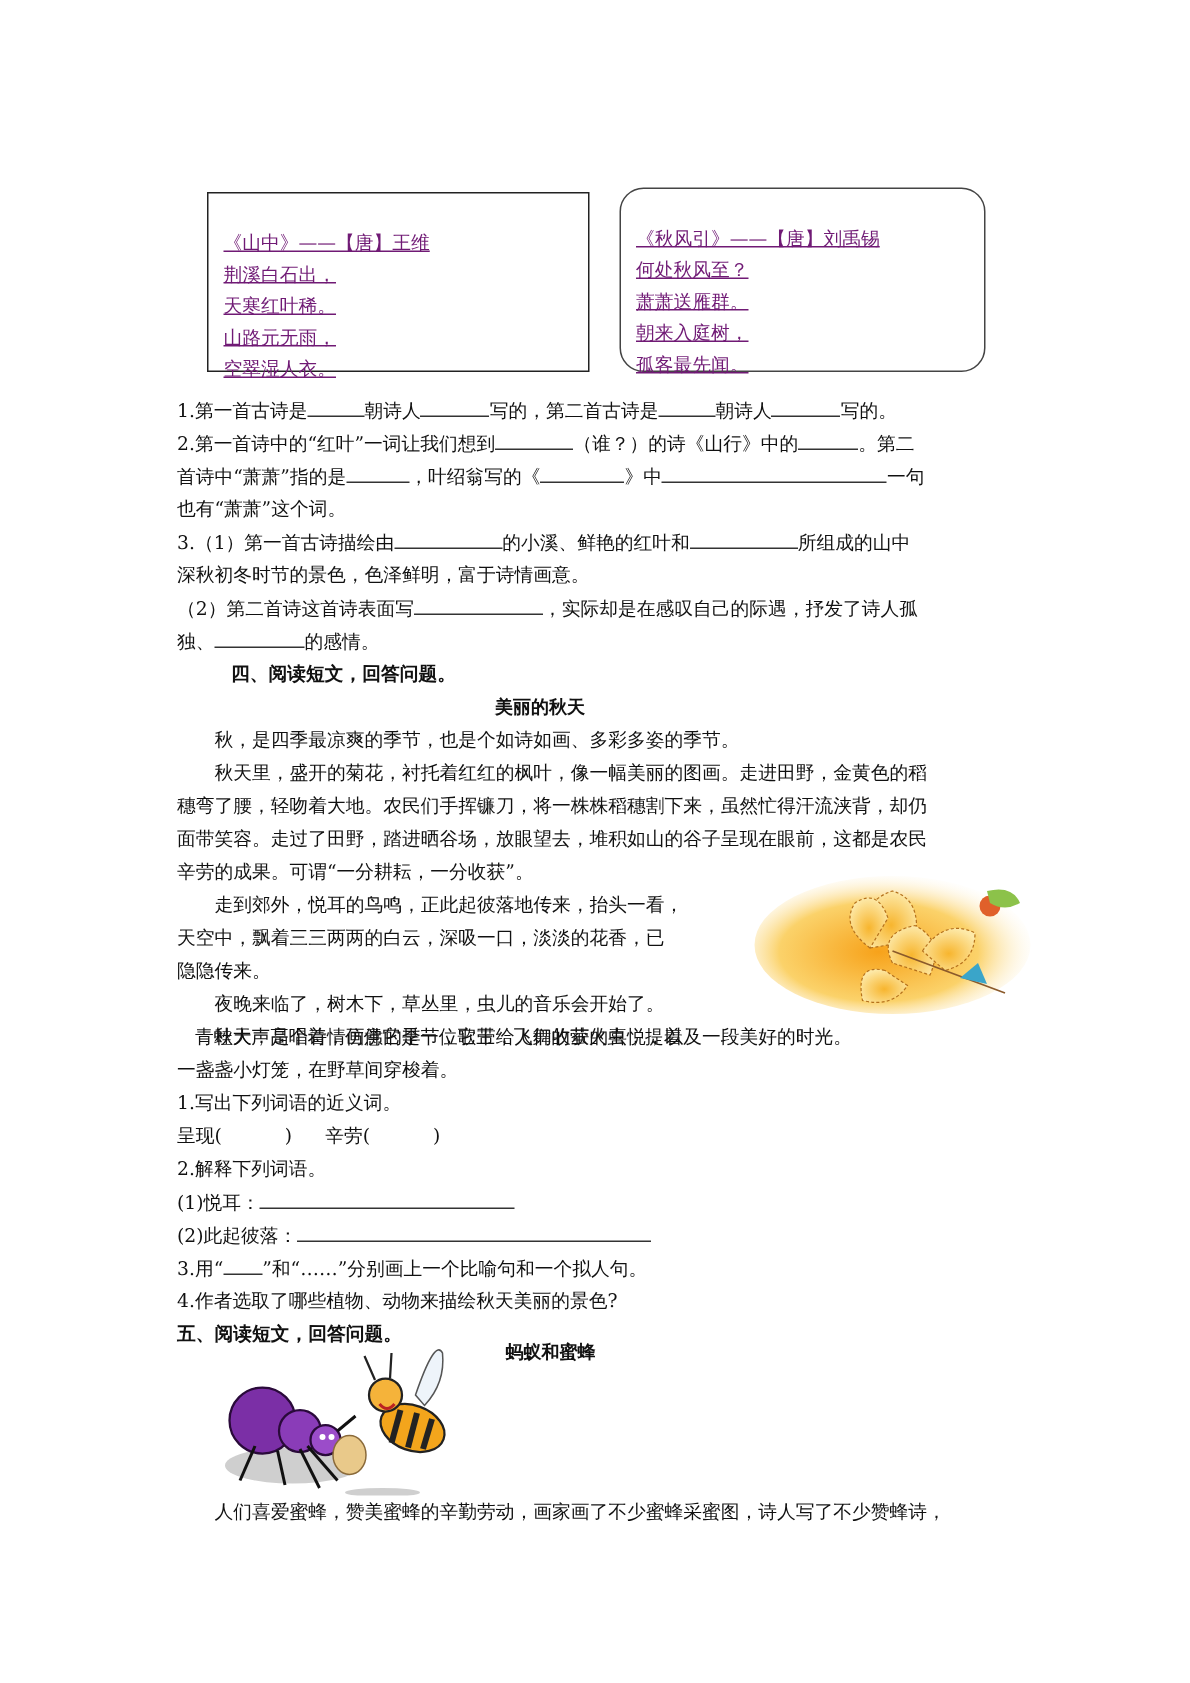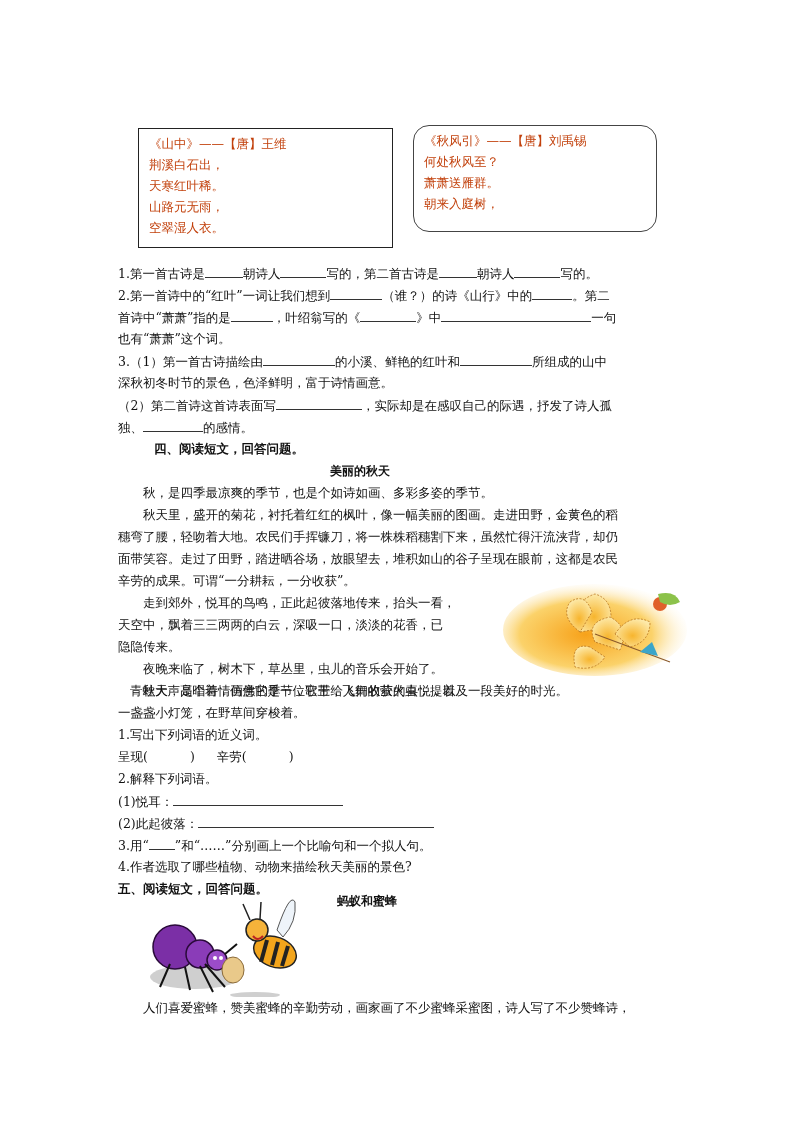--- a/index.html
+++ b/index.html
@@ -1,21 +1,21 @@
 <!DOCTYPE html>
 <html><head>
 <meta charset="utf-8">
 <style>
   html, body { margin:0; padding:0; background:#ffffff; }
   body { width:793px; height:1122px; position:relative; overflow:hidden;
          font-family: "DejaVu Serif", "Liberation Serif", serif; color:#111; }
-  .poem-box { position:absolute; box-sizing:border-box; padding:4px 10px 0 10px;
-              font-size:12.5px; line-height:21px; color:#c2410c; }
+  .poem-box { position:absolute; box-sizing:border-box; padding:22px 10px 0 10px;
+              font-size:12.5px; line-height:21px; color:#701a75;text-decoration:underline; }
   .poem-left { left:138px; top:128px; width:255px; height:120px; border:1.5px solid #222; }
-  .poem-right { left:413px; top:125px; width:244px; height:107px; border:1.5px solid #444; border-radius:16px; }
+  .poem-right { left:413px; top:125px; width:244px; height:123px; border:1.5px solid #444; border-radius:16px; }
   .poem-line { white-space:nowrap; }
   .line { position:absolute; left:118px; font-size:12.5px; white-space:nowrap; line-height:16px; }
   .indent { left:143px; }
   .bold { font-weight:bold; font-family:"DejaVu Sans","Liberation Sans",sans-serif; }
   .center-title { position:absolute; font-weight:bold; font-size:12px;
                   font-family:"DejaVu Sans","Liberation Sans",sans-serif; white-space:nowrap; }
   .blank { display:inline-block; border-bottom:1px solid #333; height:12px; vertical-align:baseline; }
   .img-leaf { position:absolute; left:500px; top:572px; width:188px; height:105px; }
   .img-bugs { position:absolute; left:145px; top:892px; width:175px; height:105px; }
 </style>
@@ -27,20 +27,21 @@
   <div class="poem-line">荆溪白石出，</div>
   <div class="poem-line">天寒红叶稀。</div>
   <div class="poem-line">山路元无雨，</div>
   <div class="poem-line">空翠湿人衣。</div>
 </div>
 <div class="poem-box poem-right">
   <div class="poem-line">《秋风引》——【唐】刘禹锡</div>
   <div class="poem-line">何处秋风至？</div>
   <div class="poem-line">萧萧送雁群。</div>
   <div class="poem-line">朝来入庭树，</div>
+  <div class="poem-line">孤客最先闻。</div>
 </div>
 
 <div class="line" style="top:265px;">
   <span>1.第一首古诗是</span><span class="blank" style="width:38px"></span><span>朝诗人</span><span class="blank" style="width:46px"></span><span>写的，第二首古诗是</span><span class="blank" style="width:38px"></span><span>朝诗人</span><span class="blank" style="width:46px"></span><span>写的。</span>
 </div>
 <div class="line" style="top:287px;">
   <span>2.第一首诗中的“红叶”一词让我们想到</span><span class="blank" style="width:52px"></span><span>（谁？）的诗《山行》中的</span><span class="blank" style="width:40px"></span><span>。第二</span>
 </div>
 <div class="line" style="top:309px;">
   <span>首诗中“萧萧”指的是</span><span class="blank" style="width:42px"></span><span>，叶绍翁写的《</span><span class="blank" style="width:56px"></span><span>》中</span><span class="blank" style="width:150px"></span><span>一句</span>

